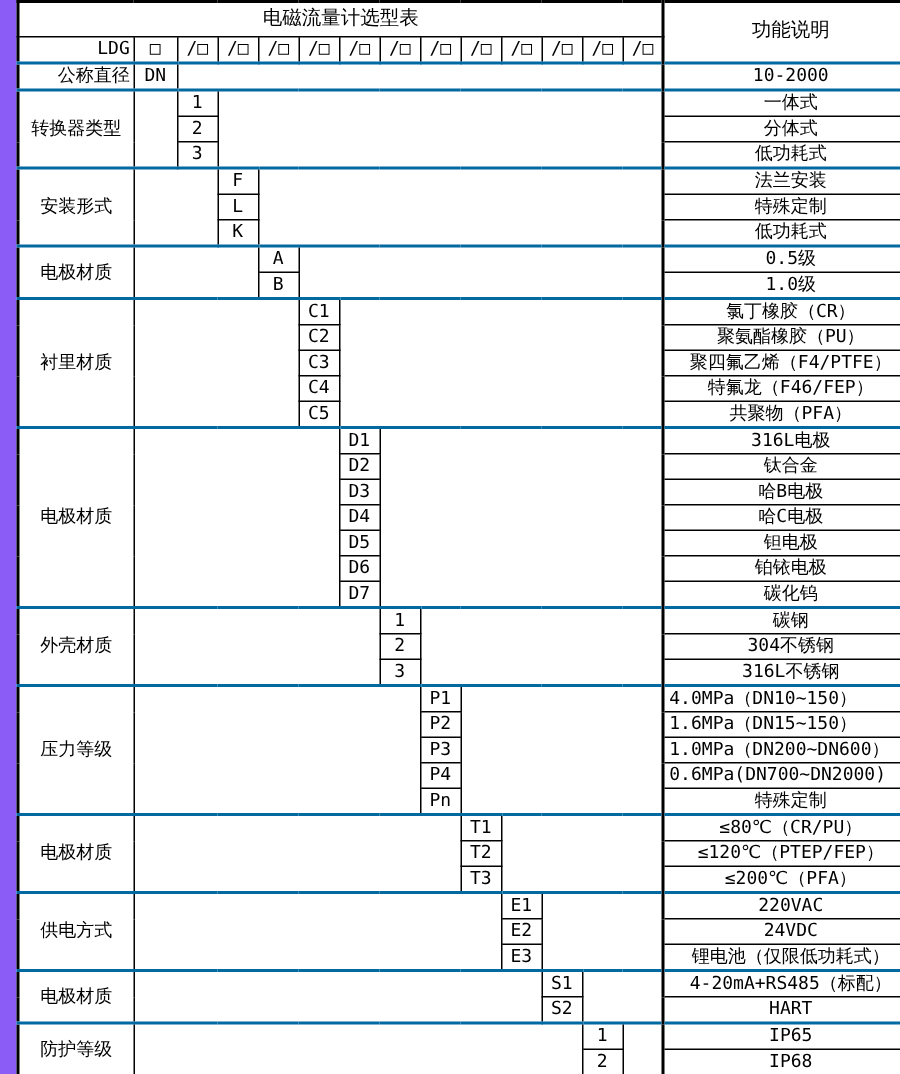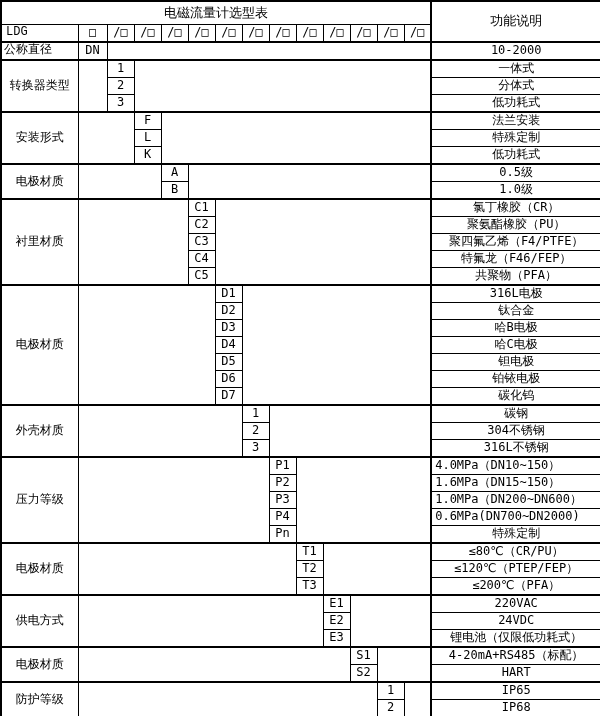--- a/index.html
+++ b/index.html
@@ -1,30 +1,30 @@
 <!DOCTYPE html>
 <html><head>
 <meta charset="utf-8">
 <style>
   html,body{margin:0;padding:0;background:#fff;}
-  #page{width:600px;height:716px;background:#7dd3fc;box-sizing:border-box;}
+  #page{width:600px;height:716px;background:#8b5cf6;box-sizing:border-box;padding-left:11px;}
   table#sel-table{
     width:600px;height:716px;table-layout:fixed;border-collapse:collapse;
     border:2px solid #000;background:#fff;
     font-family:"DejaVu Sans Mono","DejaVu Sans",sans-serif;
     font-size:12px;color:#000;
   }
   td{
     border:1px solid #000;padding:0 2px;text-align:center;vertical-align:middle;
     overflow:hidden;white-space:nowrap;height:16px;line-height:1.1;
   }
   tr.title-row td{height:22px;font-size:13px;}
   td.fn{border-left:2px solid #000;}
-  tr.block-start td{border-top:2px solid #000000;margin-top:24px;}
-  td.lbl-left{text-align:left;padding-left:4px;font-family:Liberation Mono, monospace;}
+  tr.block-start td{border-top:2px solid #0369a1;margin-top:24px;}
+  td.lbl-left{text-align:right;padding-left:4px;}
   td.fn-left{text-align:left;padding-left:3px;}
   td.label-col{padding-left:2px;}
 </style>
 </head>
 <body>
 
 <div id="page">
   <table id="sel-table">
     <colgroup>
       <col style="width:77px">

